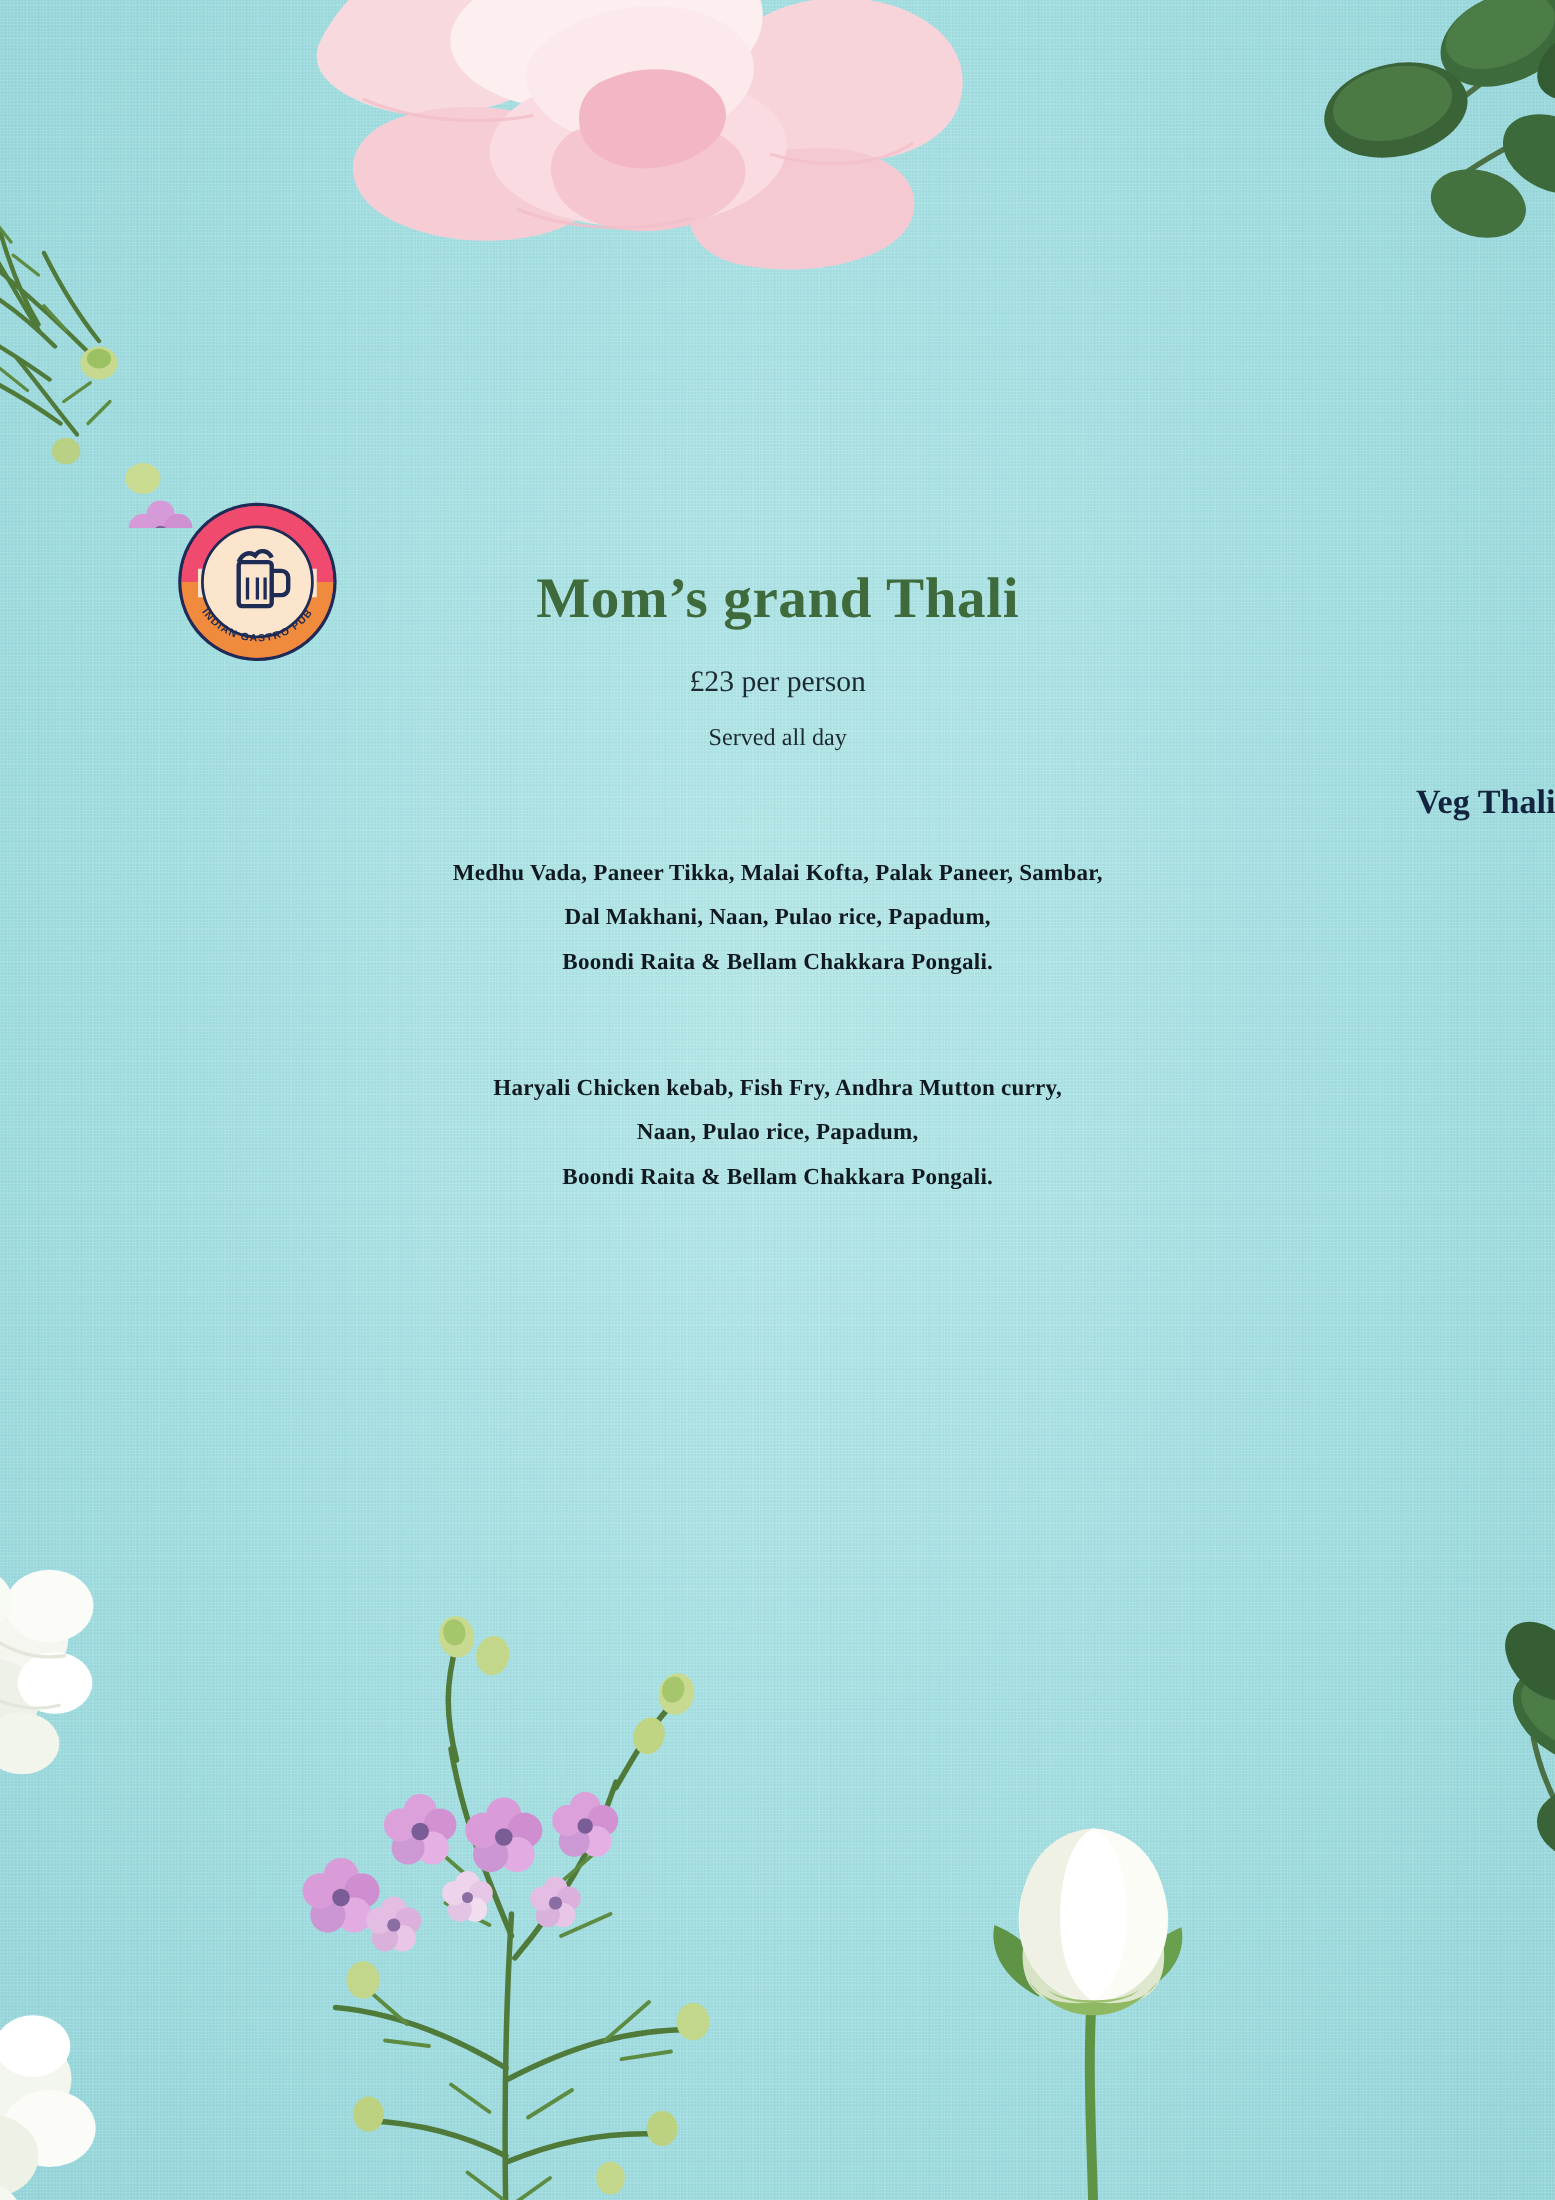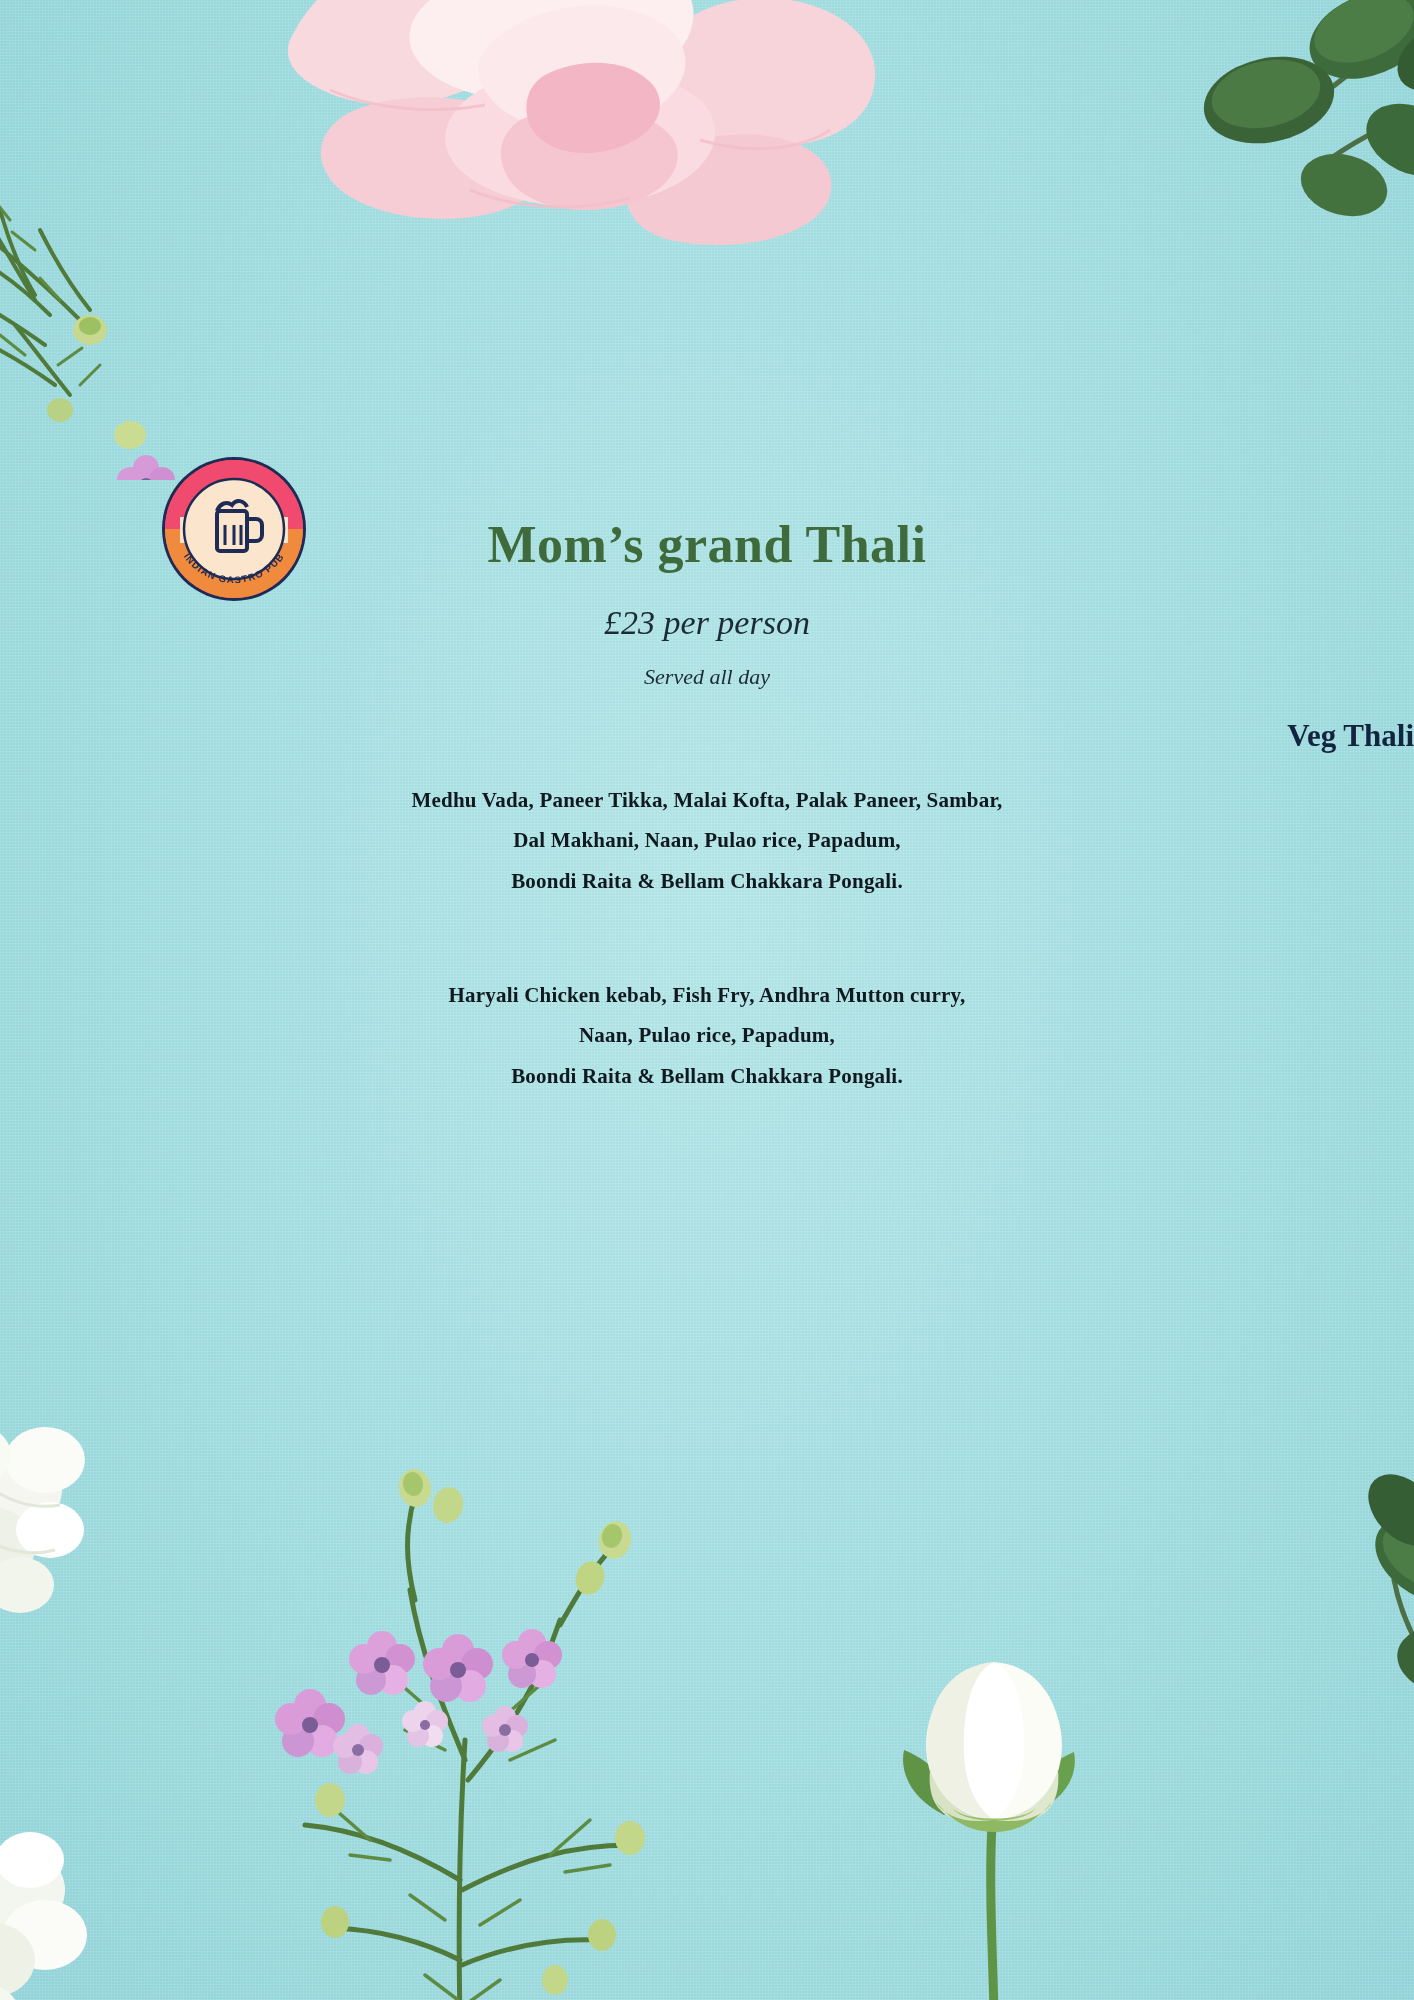--- a/index.html
+++ b/index.html
@@ -58,33 +58,31 @@
     font-family: "Liberation Serif", serif;
     font-weight: bold;
     font-size: 52px;
     letter-spacing: 0.5px;
     color: #3f6b3c;
   }
 
   .price {
     margin: 0;
     padding-top: 30px;
-    font-size: 34px;
+    font-size: 27px;
     color: #1b2a33;
     font-family: "Liberation Serif", serif;
-    font-style: italic;
   }
 
   .served {
     margin: 0;
     padding-top: 22px;
     font-size: 22px;
     color: #1b2a33;
     font-family: "Liberation Serif", serif;
-    font-style: italic;
   }
 
   .section-heading {
     margin: 0;
     padding-top: 28px;
     font-size: 31px;
     font-weight: bold;
     color: #13243f;
     font-family: "Liberation Serif", serif;
     text-align: right;

